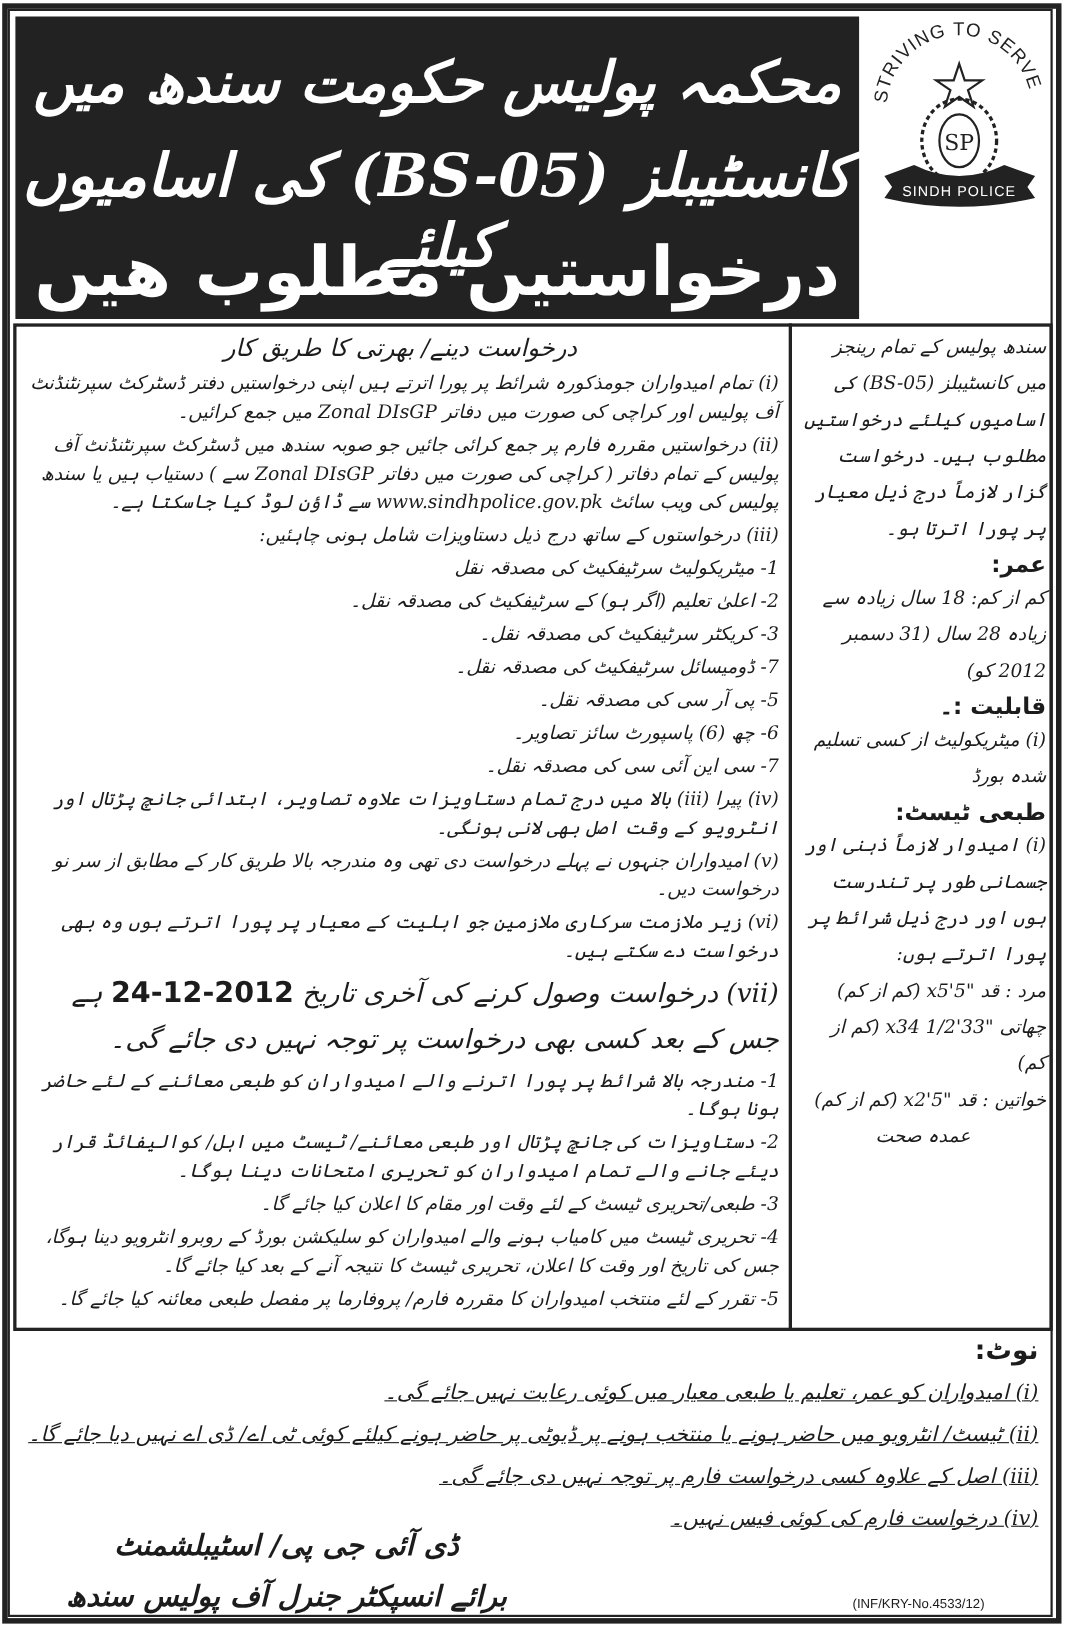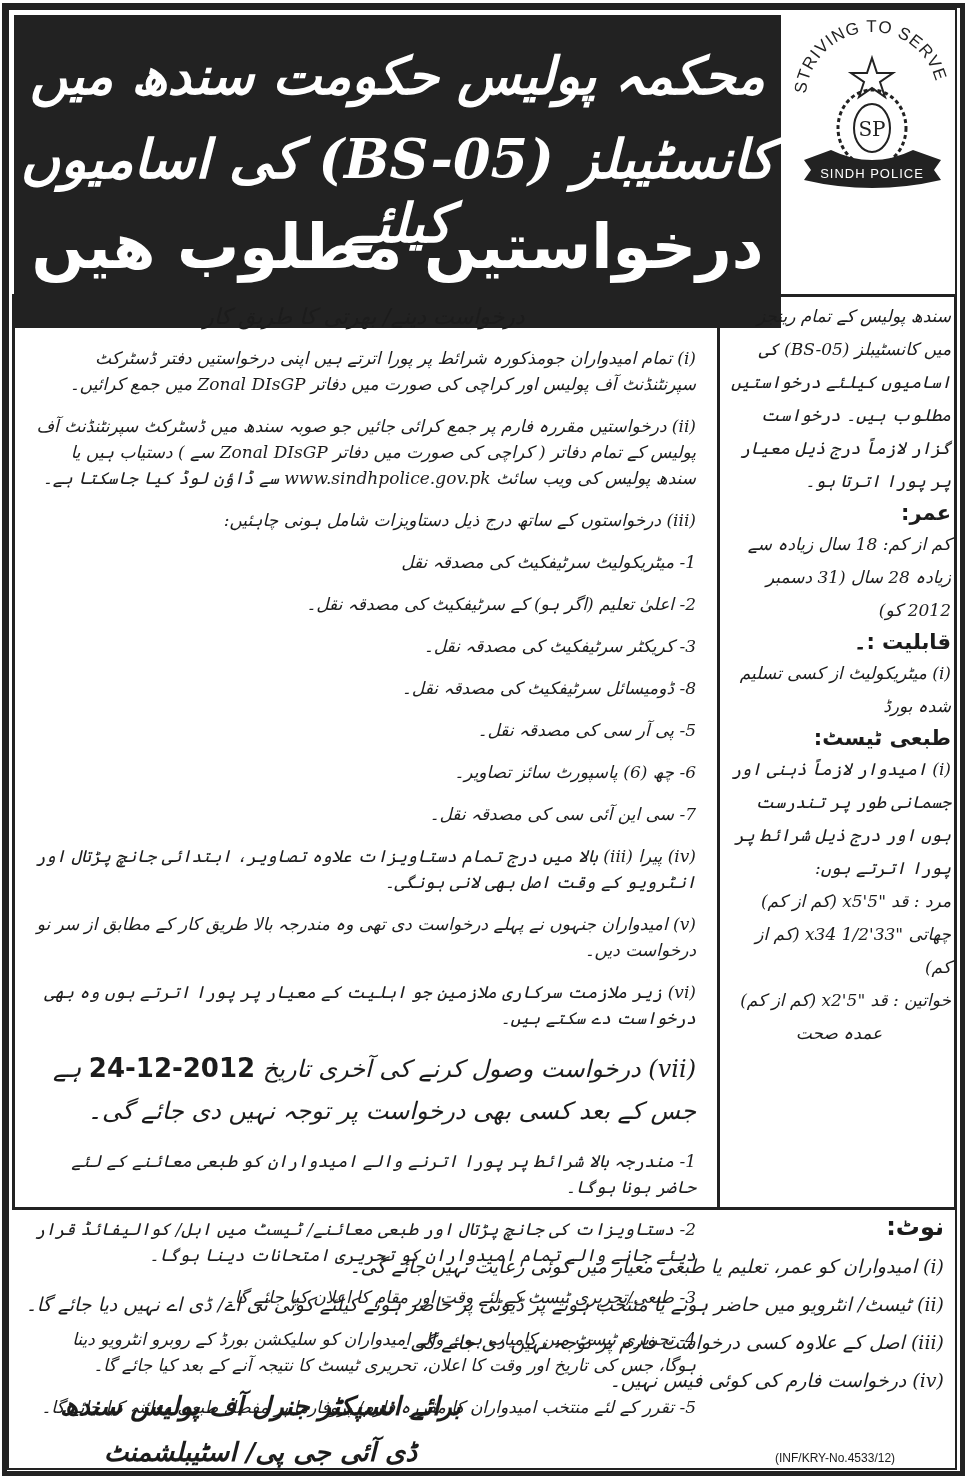--- a/index.html
+++ b/index.html
@@ -2,40 +2,40 @@
 <html><head>
 <meta charset="utf-8">
 <style>
   html, body { margin:0; padding:0; background:#ffffff; }
   body { width:971px; height:1483px; position:relative; overflow:hidden;
          font-family:"DejaVu Serif", serif; color:#1c1c1c; }
   .frame { position:absolute; left:2px; top:3px; width:963px; height:1473px;
            border:5px solid #222; box-sizing:border-box; }
   .frame-inner { position:absolute; left:7px; top:8px; width:950px; height:1462px;
            border:2px solid #222; box-sizing:border-box; }
-  .banner { position:absolute; left:14px; top:15px; width:767px; height:313px;
+  .banner { position:absolute; left:14px; top:15px; width:767px; height:275px;
             background:#222222; color:#fff; direction:rtl; text-align:center; }
   .banner .l1 { position:absolute; left:0; right:0; top:30px; font-size:52px; font-weight:bold; font-style:italic; }
   .banner .l2 { position:absolute; left:0; right:0; top:112px; font-size:54px; font-weight:bold; font-style:italic; }
   .banner .l3 { position:absolute; left:0; right:0; top:195px; font-size:62px; font-weight:900; font-family:"DejaVu Sans", sans-serif; }
   .logo { position:absolute; left:786px; top:20px; width:170px; height:170px; }
   .box { position:absolute; left:12px; top:294px; width:945px; height:916px;
          border:3px solid #222; box-sizing:border-box; }
   .vline { position:absolute; left:717px; top:294px; height:916px; border-left:3px solid #222; }
   .main-col { position:absolute; left:14px; top:300px; width:700px; direction:rtl; text-align:right; }
   .side-col { position:absolute; left:723px; top:300px; width:232px; direction:rtl; text-align:right; }
   .sec-title { text-align:center; font-size:22px; font-style:italic; margin:4px 0 6px 0; }
-  .p { font-size:17px; line-height:26px; font-style:italic; margin:16px; padding:0 2px; }
+  .p { font-size:17px; line-height:26px; font-style:italic; margin:4px; padding:0 2px; }
   .p.big { font-size:24px; line-height:42px; }
   .date { font-family:"DejaVu Sans", sans-serif; font-weight:bold; font-style:normal; direction:ltr; unicode-bidi:embed; font-size:26px; }
   .side-p { font-size:17px; line-height:33px; font-style:italic; margin:0; padding:0 4px; }
   .side-h { font-family:"DejaVu Sans", sans-serif; font-weight:900; font-size:21px; line-height:30px; margin:0; padding:0 4px; }
   .notes { position:absolute; left:14px; top:1213px; width:930px; direction:rtl; text-align:right; }
   .notes-h { font-family:"DejaVu Sans", sans-serif; font-weight:900; font-size:24px; margin:0 0 6px 0; }
-  .note { font-size:19px; line-height:38px; font-style:italic; margin:0; }
+  .note { font-size:19px; line-height:38px; font-style:italic; margin:0;text-decoration:underline; }
   .signature { position:absolute; left:60px; top:1383px; direction:rtl; text-align:center; font-size:26px; font-style:italic; font-weight:bold; line-height:46px; }
   .ref { position:absolute; left:775px; top:1451px; font-family:"Liberation Sans", sans-serif; font-size:12px; }
 </style>
 </head>
 <body>
 
 <div class="frame"></div>
 <div class="frame-inner"></div>
 
 <div class="banner">
@@ -67,21 +67,21 @@
 <div class="vline"></div>
 
 <div class="main-col">
   <div class="sec-title">درخواست دینے/ بھرتی کا طریق کار</div>
   <p class="p">(i) تمام امیدواران جومذکورہ شرائط پر پورا اترتے ہیں اپنی درخواستیں دفتر ڈسٹرکٹ سپرنٹنڈنٹ آف پولیس اور کراچی کی صورت میں دفاتر Zonal DIsGP میں جمع کرائیں۔</p>
   <p class="p">(ii) درخواستیں مقررہ فارم پر جمع کرائی جائیں جو صوبہ سندھ میں ڈسٹرکٹ سپرنٹنڈنٹ آف پولیس کے تمام دفاتر ( کراچی کی صورت میں دفاتر Zonal DIsGP سے ) دستیاب ہیں یا سندھ پولیس کی ویب سائٹ www.sindhpolice.gov.pk سے ڈاؤن لوڈ کیا جاسکتا ہے۔</p>
   <p class="p">(iii) درخواستوں کے ساتھ درج ذیل دستاویزات شامل ہونی چاہئیں:</p>
   <p class="p">1- میٹریکولیٹ سرٹیفکیٹ کی مصدقہ نقل</p>
   <p class="p">2- اعلیٰ تعلیم (اگر ہو) کے سرٹیفکیٹ کی مصدقہ نقل۔</p>
   <p class="p">3- کریکٹر سرٹیفکیٹ کی مصدقہ نقل۔</p>
-  <p class="p">8- ڈومیسائل سرٹیفکیٹ کی مصدقہ نقل۔</p>
+  <p class="p">7- ڈومیسائل سرٹیفکیٹ کی مصدقہ نقل۔</p>
   <p class="p">5- پی آر سی کی مصدقہ نقل۔</p>
   <p class="p">6- چھ (6) پاسپورٹ سائز تصاویر۔</p>
   <p class="p">7- سی این آئی سی کی مصدقہ نقل۔</p>
   <p class="p">(iv) پیرا (iii) بالا میں درج تمام دستاویزات علاوہ تصاویر، ابتدائی جانچ پڑتال اور انٹرویو کے وقت اصل بھی لانی ہونگی۔</p>
   <p class="p">(v) امیدواران جنہوں نے پہلے درخواست دی تھی وہ مندرجہ بالا طریق کار کے مطابق از سر نو درخواست دیں۔</p>
   <p class="p">(vi) زیر ملازمت سرکاری ملازمین جو اہلیت کے معیار پر پورا اترتے ہوں وہ بھی درخواست دے سکتے ہیں۔</p>
   <p class="p big">
     <span>(vii) درخواست وصول کرنے کی آخری تاریخ</span>
     <span class="date">24-12-2012</span>
     <span>ہے جس کے بعد کسی بھی درخواست پر توجہ نہیں دی جائے گی۔</span>
@@ -109,17 +109,17 @@
 
 <div class="notes">
   <p class="notes-h">نوٹ:</p>
   <p class="note">(i) امیدواران کو عمر، تعلیم یا طبعی معیار میں کوئی رعایت نہیں جائے گی۔</p>
   <p class="note">(ii) ٹیسٹ/ انٹرویو میں حاضر ہونے یا منتخب ہونے پر ڈیوٹی پر حاضر ہونے کیلئے کوئی ٹی اے/ ڈی اے نہیں دیا جائے گا۔</p>
   <p class="note">(iii) اصل کے علاوہ کسی درخواست فارم پر توجہ نہیں دی جائے گی۔</p>
   <p class="note">(iv) درخواست فارم کی کوئی فیس نہیں۔</p>
 </div>
 
 <div class="signature">
+  <div>ڈی آئی جی پی/ اسٹیبلشمنٹ</div>
   <div>برائے انسپکٹر جنرل آف پولیس سندھ</div>
-  <div>ڈی آئی جی پی/ اسٹیبلشمنٹ</div>
 </div>
 
 <div class="ref">(INF/KRY-No.4533/12)</div>
 
 </body></html>

